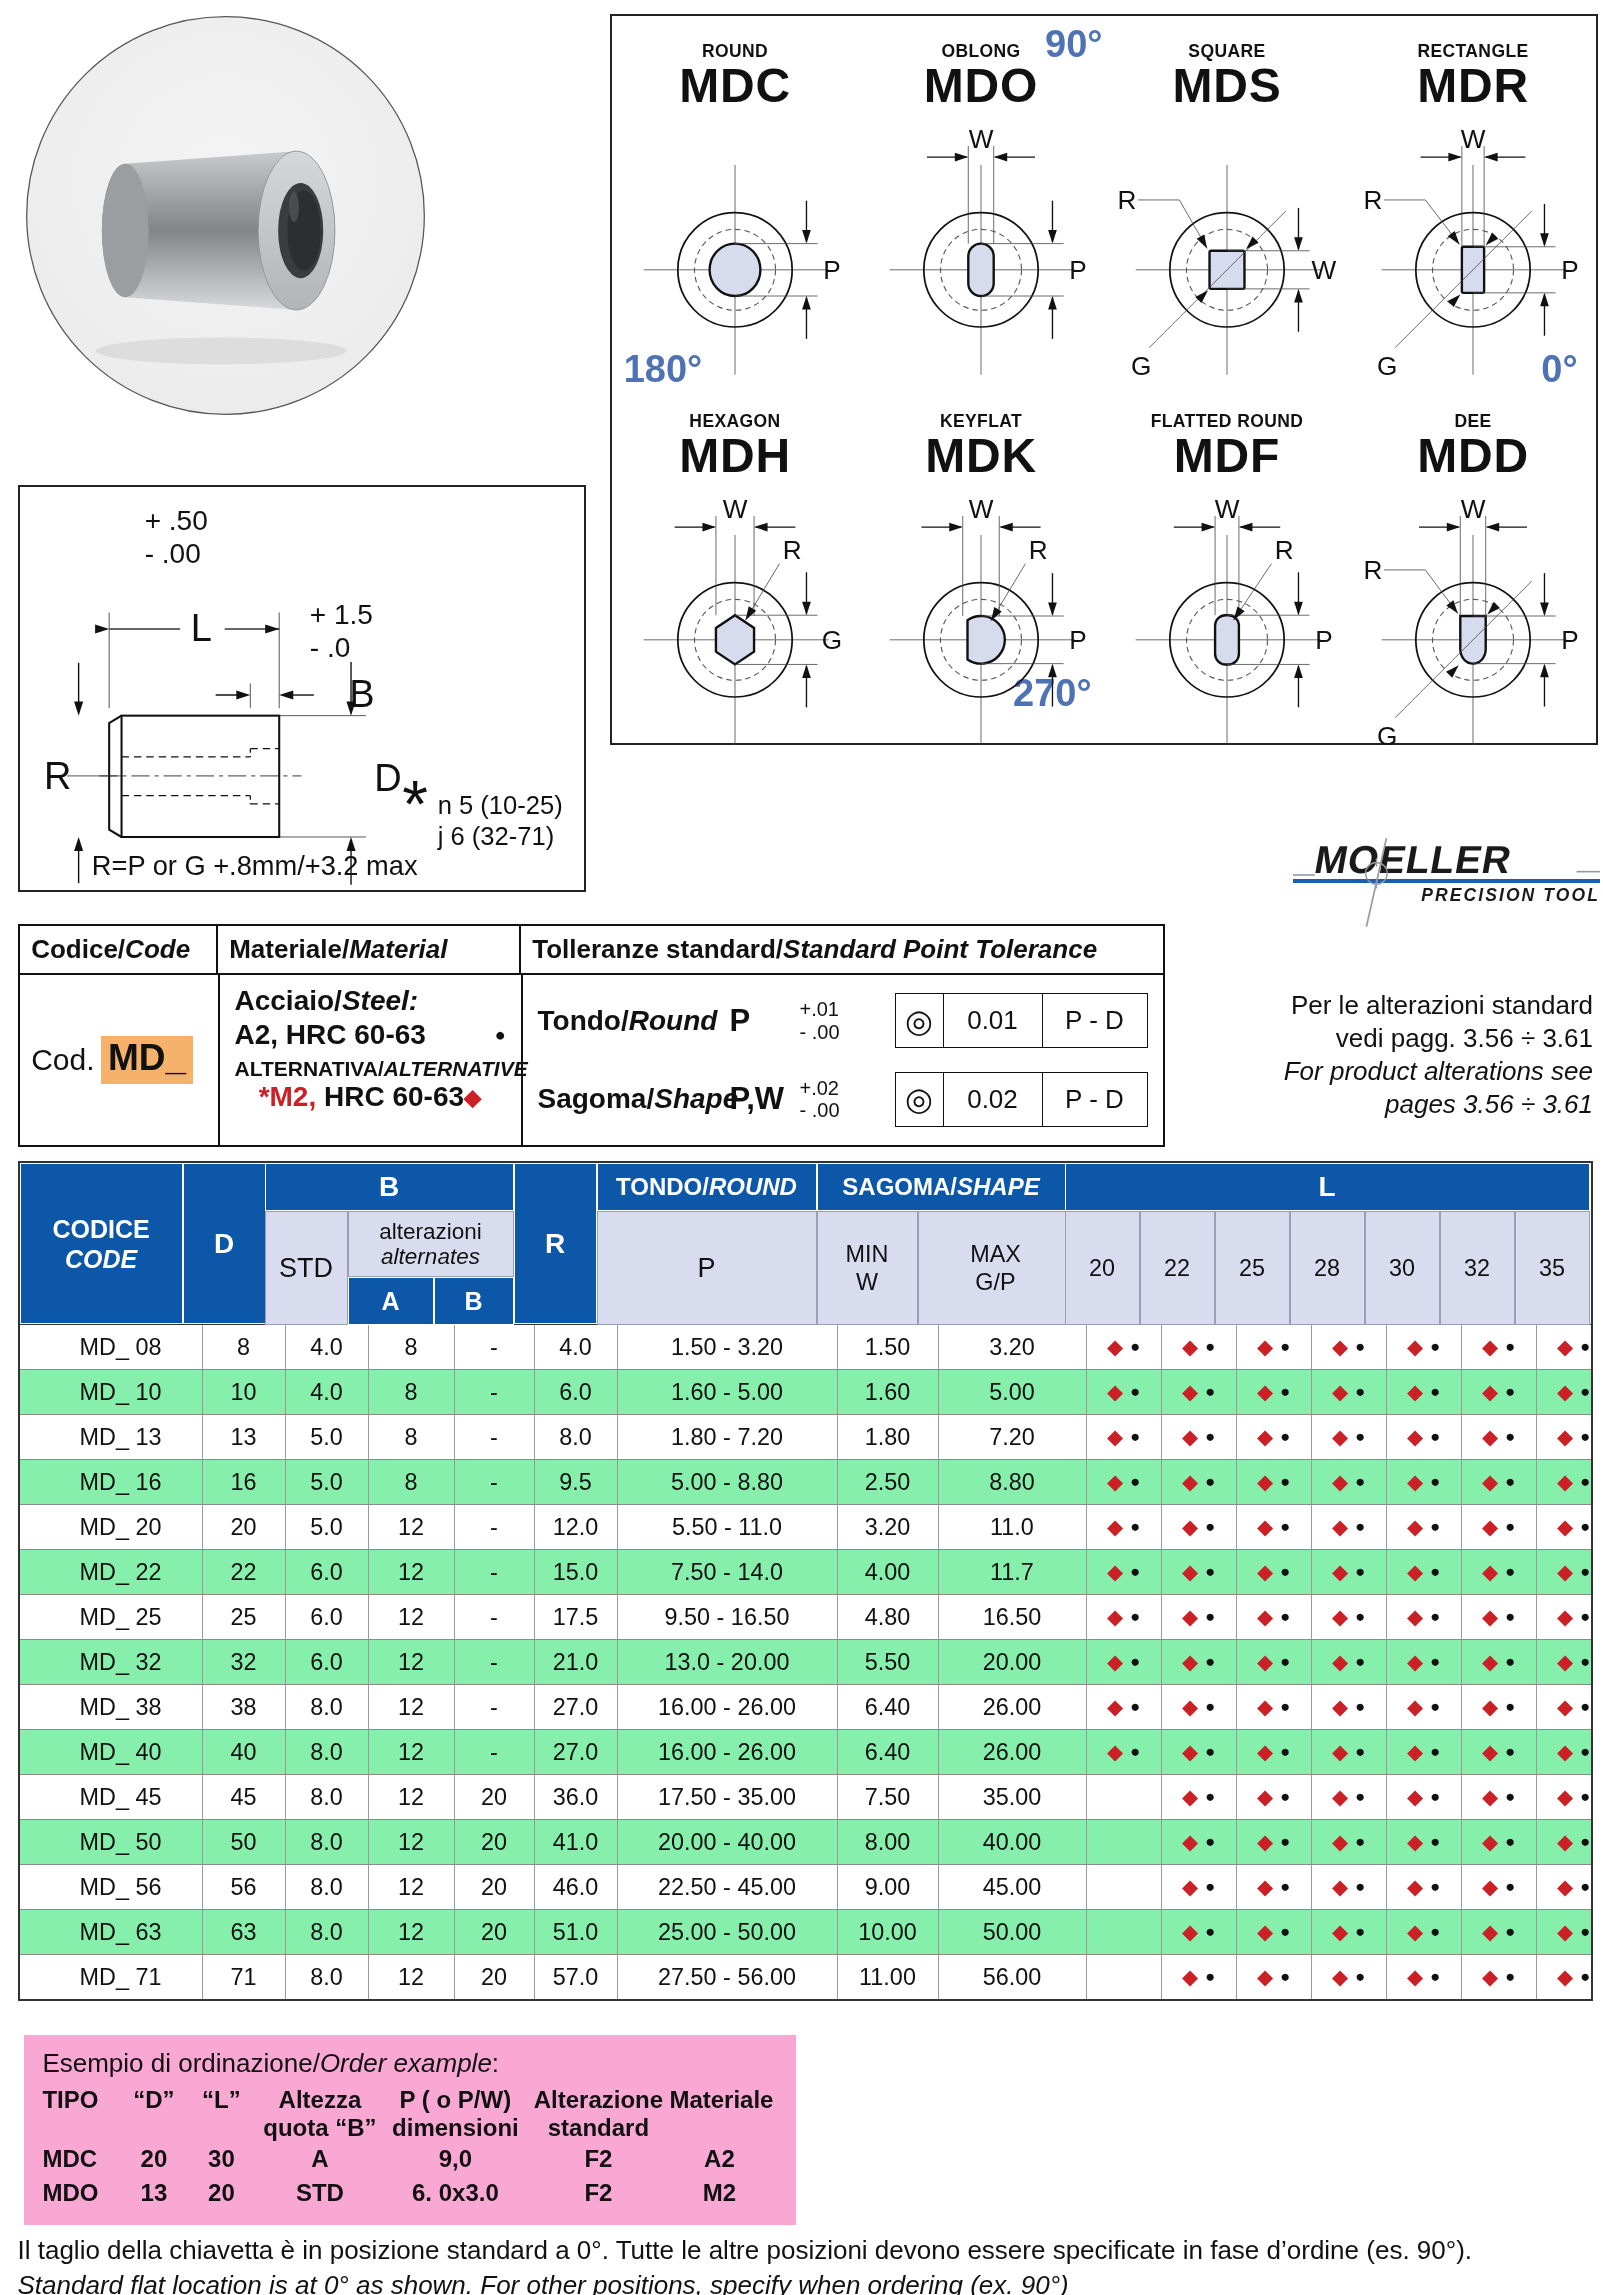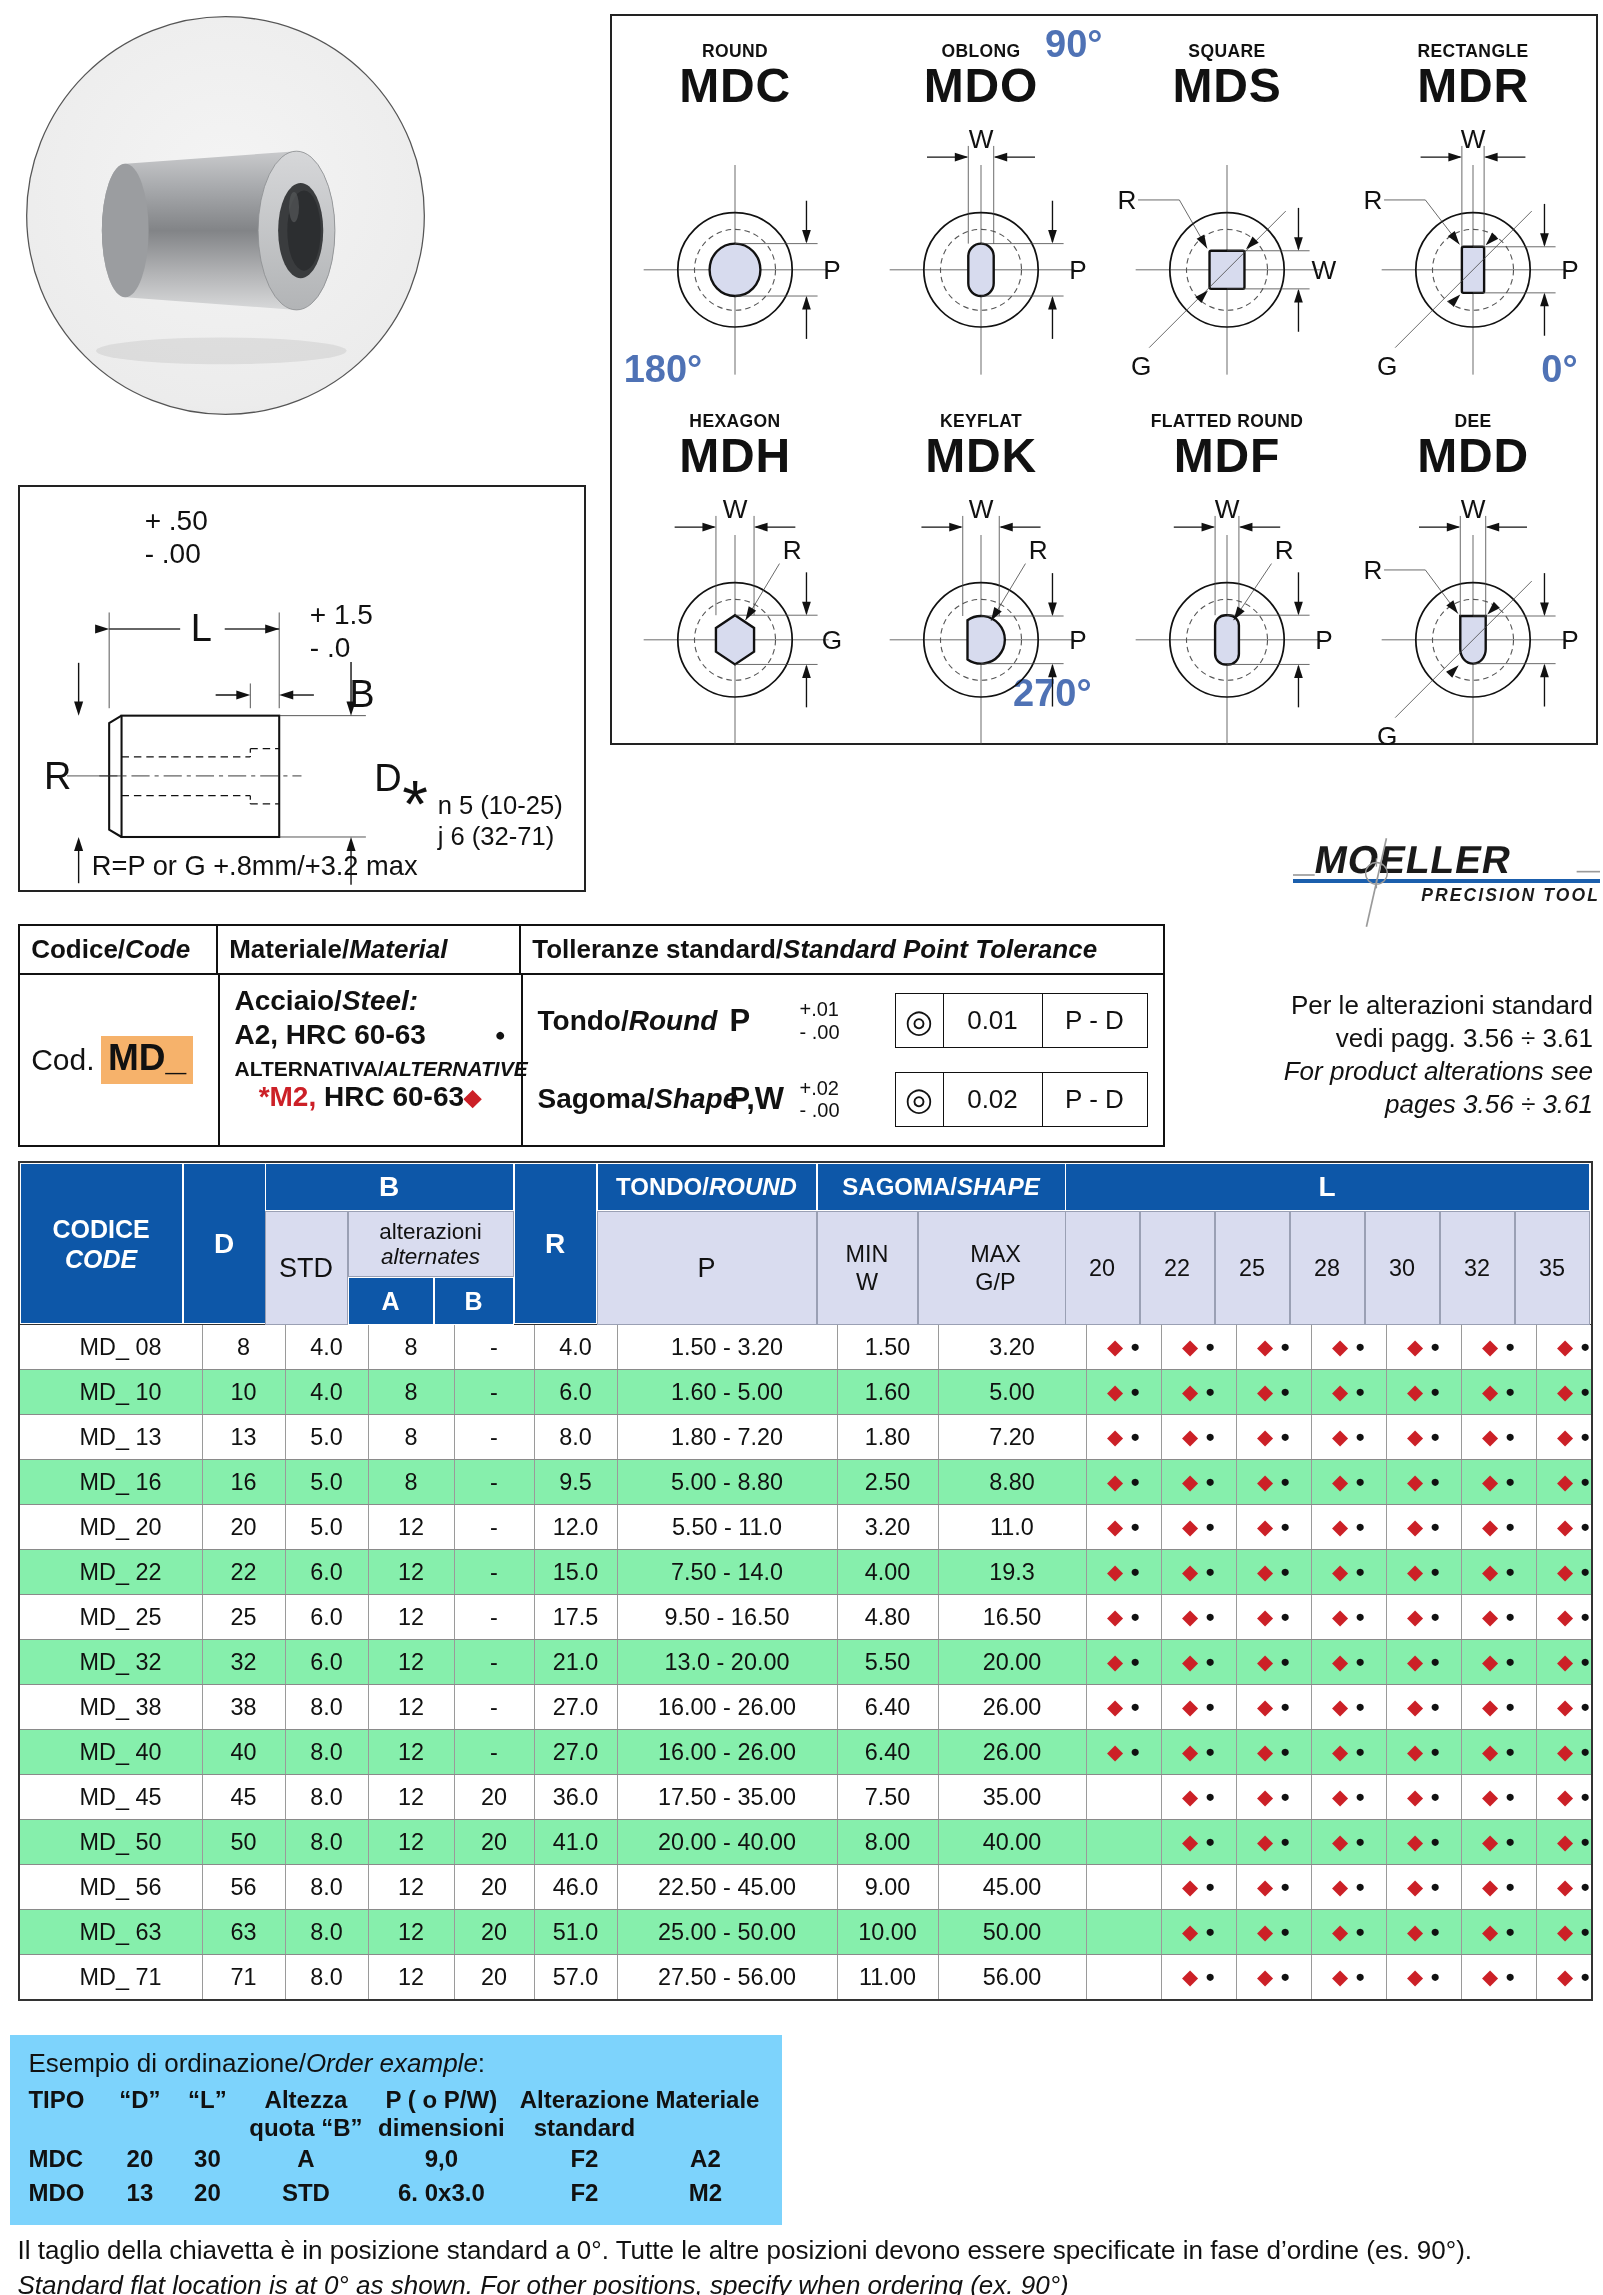--- a/index.html
+++ b/index.html
@@ -95,21 +95,21 @@
   #table-body{border-top:1.7px solid #333;}
   .t-row{display:grid;grid-template-columns:163px 83px 83px 86px 80px 83px 220px 101px 148px 75px 75px 75px 75px 75px 75px 74px;height:44px;padding-left:20px;}
   .t-row + .t-row{border-top:1.3px solid #8a8a8a;}
   .t-row.alt{background:#86efac;}
   .t-cell{display:flex;align-items:center;justify-content:center;font-size:23.4px;border-right:0.8px solid #9a9a9a;box-sizing:border-box;}
   .t-cell:last-child{border-right:none;}
   .mk-d{color:#cc2027;font-size:21px;margin-right:6.7px;}
   .mk-o{color:#111;font-size:16.7px;}
 
   
-  #order-box{position:absolute;left:10px;top:2035px;width:772px;height:190px;background:#7dd3fc;padding:13.4px 18.4px;box-sizing:border-box;}
+  #order-box{position:absolute;left:24px;top:2035px;width:772px;height:190px;background:#f9a8d4;padding:13.4px 18.4px;box-sizing:border-box;}
   .ob-title{font-size:26px;}
   #order-grid{margin-top:6.7px;display:grid;grid-template-columns:79px 65px 70px 127px 144px 142px 100px;font-weight:bold;font-size:24px;row-gap:1.7px;}
   .ob-h{text-align:center;line-height:27.6px;}
   .ob-h.first{text-align:left;}
   .ob-c{text-align:center;line-height:32px;}
   .ob-c.first{text-align:left;}
 
   
   #red-note{position:absolute;right:10px;top:2037px;text-align:right;color:#cc2027;font-size:26px;line-height:33px;}
   #foot-note{position:absolute;left:17.5px;top:2233px;font-size:26px;line-height:35px;}
@@ -775,21 +775,21 @@
         </div>
         <div class="t-row alt">
           <div class="t-cell">MD_ 22</div>
           <div class="t-cell">22</div>
           <div class="t-cell">6.0</div>
           <div class="t-cell">12</div>
           <div class="t-cell">-</div>
           <div class="t-cell">15.0</div>
           <div class="t-cell">7.50 - 14.0</div>
           <div class="t-cell">4.00</div>
-          <div class="t-cell">19.3</div>
+          <div class="t-cell">11.7</div>
           <div class="t-cell">
             <span class="mk-d">◆</span>
             <span class="mk-o">●</span>
           </div>
           <div class="t-cell">
             <span class="mk-d">◆</span>
             <span class="mk-o">●</span>
           </div>
           <div class="t-cell">
             <span class="mk-d">◆</span>

